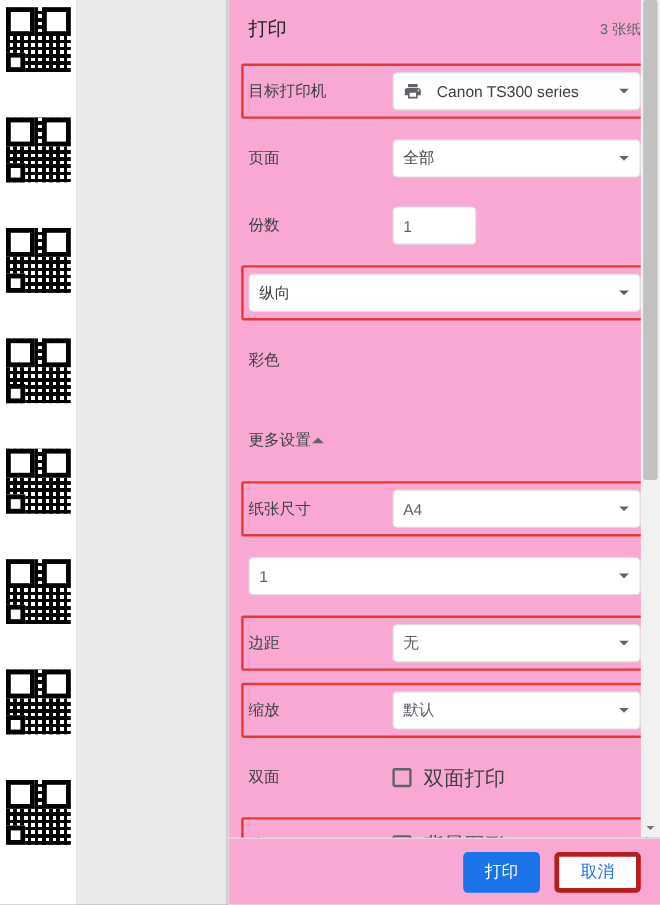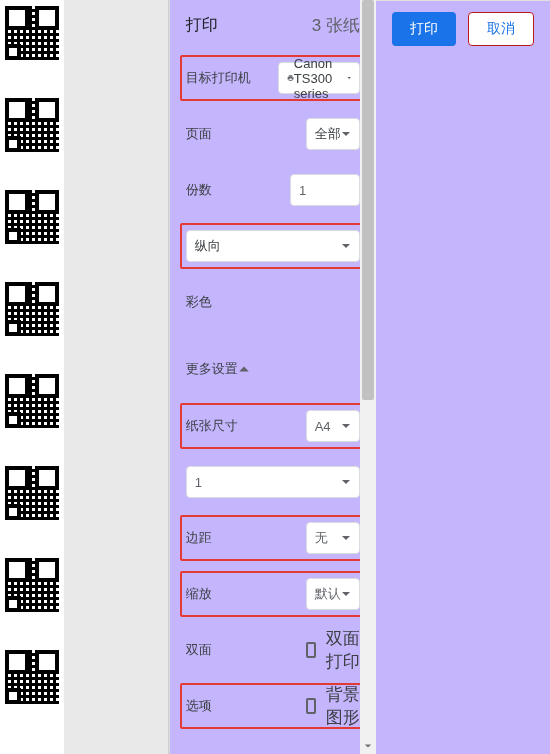--- a/index.html
+++ b/index.html
@@ -10,50 +10,50 @@
   .qr { position: absolute; left: 5px; width: 54px; height: 54px; background:
     repeating-linear-gradient(0deg, #000 0 3px, transparent 3px 6px),
     repeating-linear-gradient(90deg, #000 0 3px, transparent 3px 6px);
     background-blend-mode: difference; }
   .qr::before, .qr::after { content:""; position:absolute; width:16px; height:16px; border:4px solid #000; background:#fff; }
   .qr::before { left:0; top:0; }
   .qr::after  { right:0; top:0; }
   .qr .bl { position:absolute; left:0; bottom:0; width:16px; height:16px; border:4px solid #000; background:#fff; }
   .preview-gutter { position:absolute; left:64px; top:0; bottom:0; right:0; background:#e9e9e9; }
 
-  .panel { flex: 1; height: 754px; background: #c4b5fd; position: relative; display:flex; flex-direction:row; border-left:1px solid #ddd; }
+  .panel { flex: 1; height: 754px; background: #f9a8d4; position: relative; display:flex; flex-direction:column; border-left:1px solid #ddd; }
   .panel-scroll { flex:1; overflow:hidden; padding: 14px 16px 0 16px; position:relative; }
   .header { display:flex; justify-content:space-between; align-items:center; margin-bottom:18px; }
   .header .title { font-size:16px; color:#202124; }
-  .header .count { font-size:17px; color:#5f6368; }
+  .header .count { font-size:12px; color:#5f6368; }
 
   .row { display:flex; align-items:center; min-height:46px; position:relative; }
   .row .label { width: 120px; color:#3c4043; font-size:13px; }
   .row .control { flex:1; }
 
   .select { display:flex; align-items:center; justify-content:space-between; height:32px; border:1px solid #dadce0; border-radius:4px; padding:0 8px; background:#fff; color:#3c4043; font-size:13px; cursor:pointer; }
-  .select .left { display:flex; align-items:center; gap:0; }
+  .select .left { display:flex; align-items:center; gap:12px; }
   .select svg.chev { width:10px; height:10px; fill:#5f6368; }
   .select svg.printer { width:16px; height:16px; fill:#5f6368; }
   .select.faint { color:#5f6368; }
 
   .input { height:32px; border:1px solid #dadce0; border-radius:4px; padding:0 8px; color:#5f6368; font-size:13px; width:70px; background:#fff; }
 
   .more { display:flex; justify-content:flex-start; align-items:center; height:40px; cursor:pointer; color:#3c4043; }
   .more svg { width:12px; height:12px; fill:#5f6368; }
 
   .check-row { display:flex; align-items:center; gap:10px; color:#3c4043; font-size:17px; height:32px; }
   .check-row .box { width:16px; height:16px; border:2px solid #5f6368; border-radius:2px; }
 
   .hi { position:absolute; border:2px solid #e53935; border-radius:2px; pointer-events:none; }
 
   .footer { height:56px; border-top:1px solid #e0e0e0; display:flex; justify-content:flex-end; align-items:center; gap:12px; padding:0 16px; }
   .btn { height:34px; padding:0 18px; border-radius:4px; font-size:14px; cursor:pointer; display:flex; align-items:center; }
   .btn.primary { background:#1a73e8; color:#fff; border:none; }
-  .btn.secondary { background:#fff; color:#1a73e8; border:1px solid #b91c1c; }
+  .btn.secondary { background:#fff; color:#1a73e8; border:4px solid #b91c1c; }
 
   .spacer { height:10px; }
 
   .scrollbar { position:absolute; right:0; top:0; width:16px; height:100%; background:#f1f1f1; }
   .scrollbar .thumb { position:absolute; left:2px; right:2px; top:0; height:400px; background:#c1c1c1; border-radius:2px; }
   .scrollbar .arrow { position:absolute; left:0; right:0; height:16px; display:flex; align-items:center; justify-content:center; }
   .scrollbar .arrow svg { width:8px; height:8px; fill:#707070; }
 </style>
 </head>
 <body>

